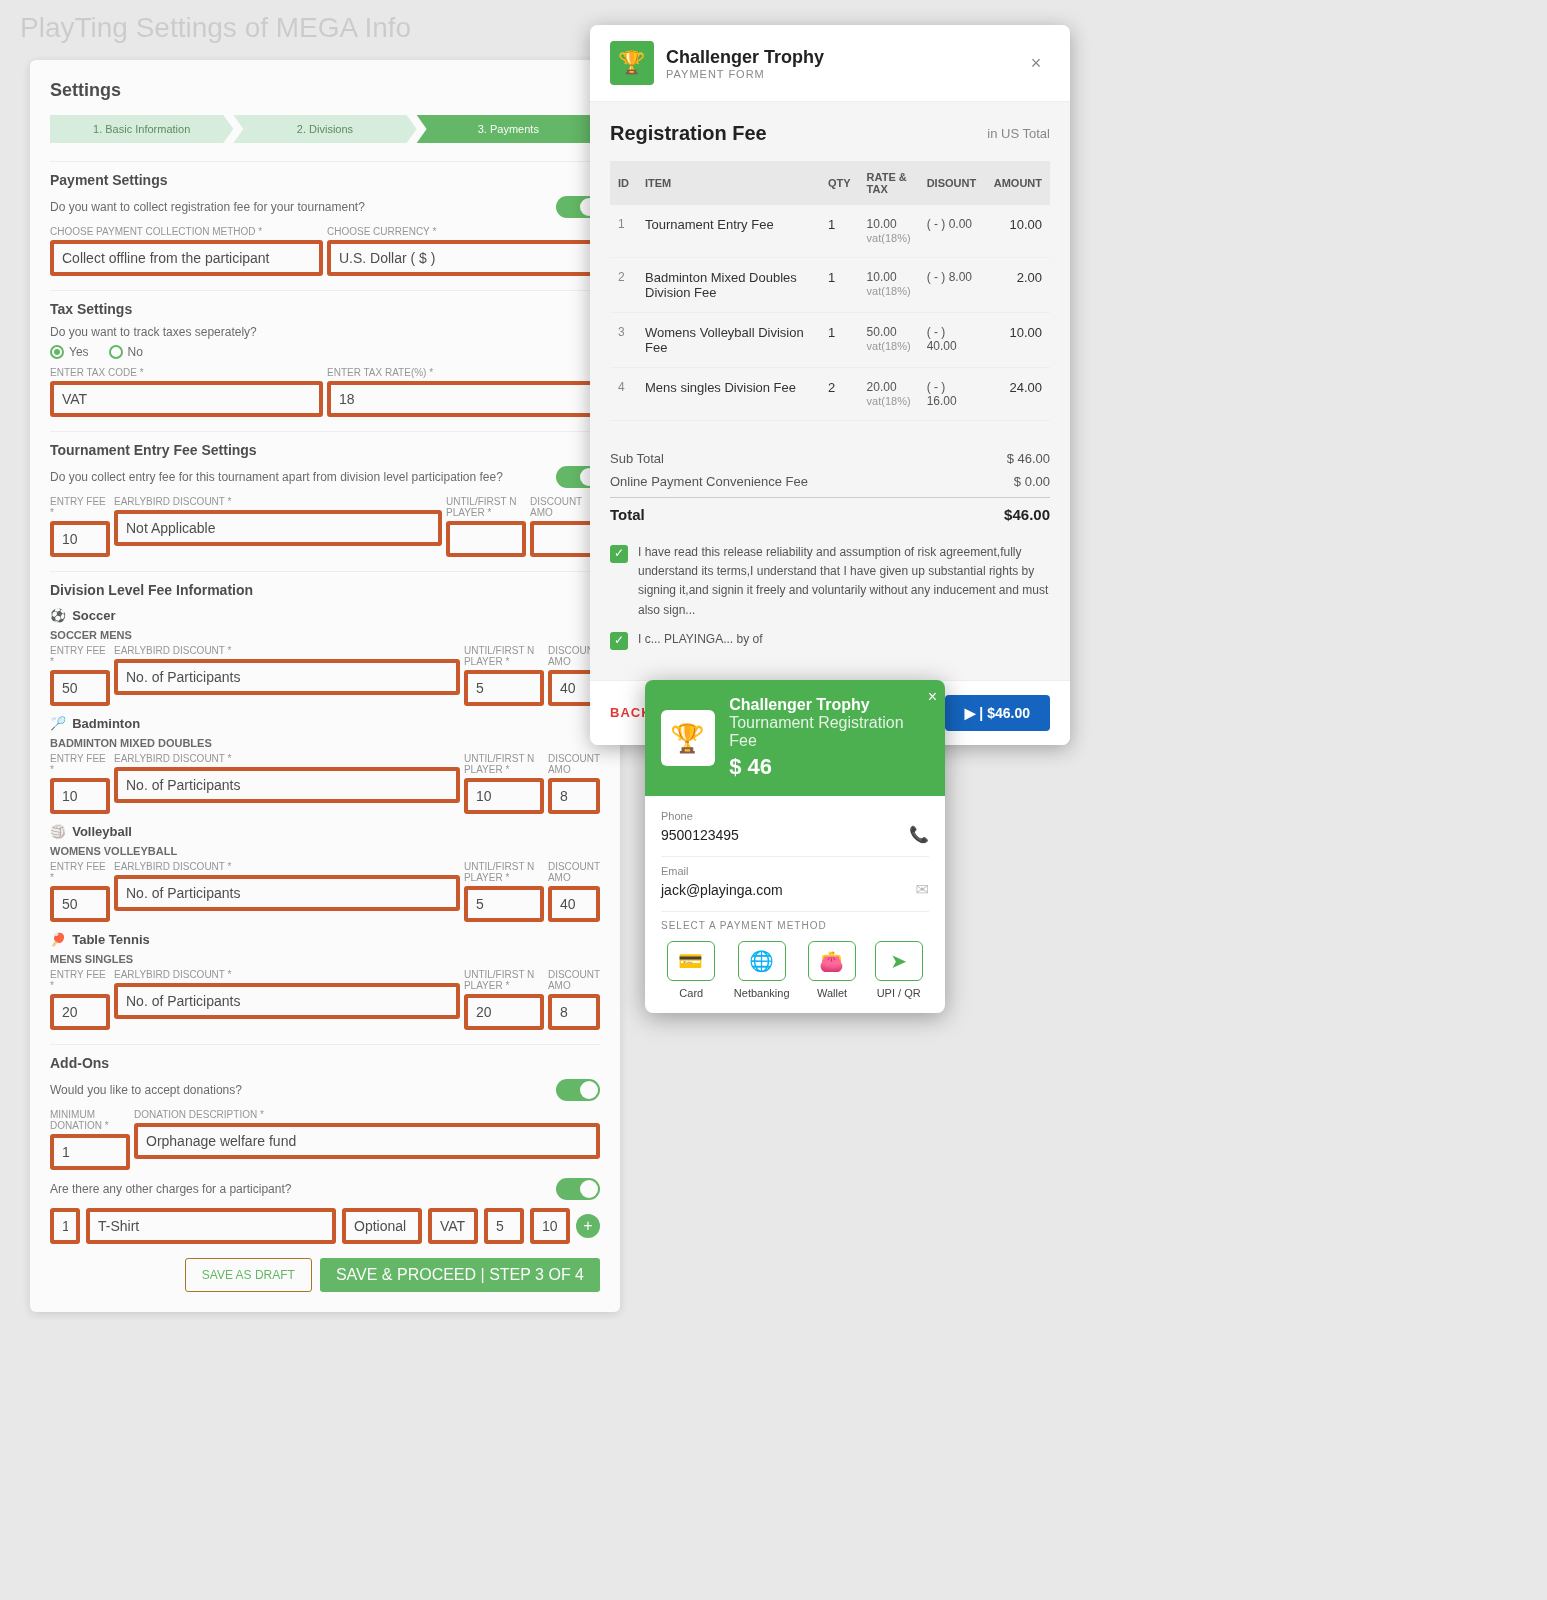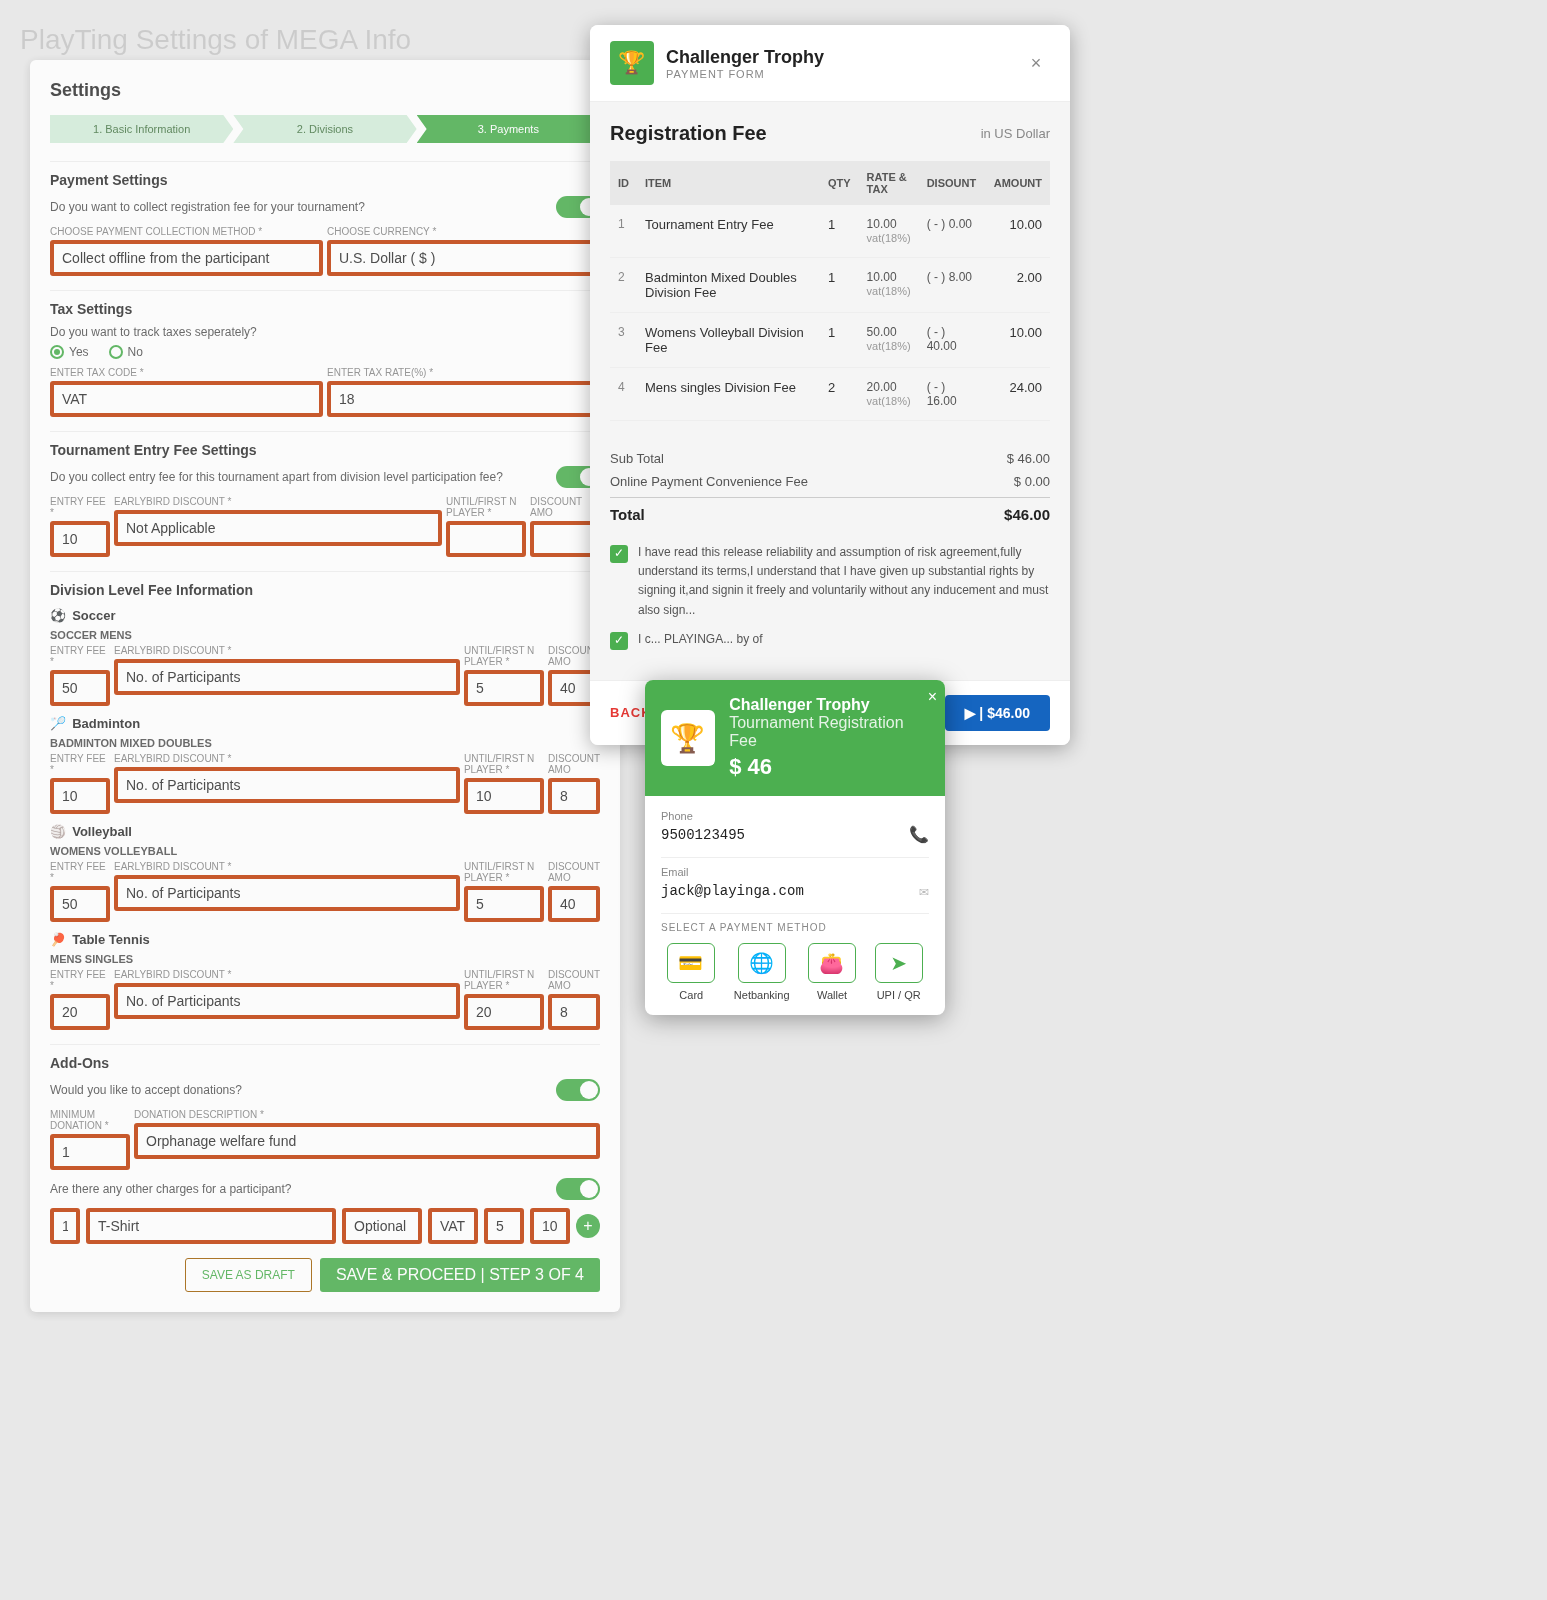--- a/index.html
+++ b/index.html
@@ -431,21 +431,20 @@
 
     .popup-body { padding: 14px 16px; }
     .popup-field-label { font-size: 11px; color: #888; margin-bottom: 3px; }
     .popup-field-value {
       font-size: 14px;
       color: #222;
       margin-bottom: 12px;
       display: flex;
       align-items: center;
       justify-content: space-between;
-      font-family: Liberation Mono, monospace;
     }
     .popup-field-icon { color: #bbb; font-size: 16px; }
 
     .popup-divider { height: 1px; background: #eee; margin: 8px 0; }
 
     .payment-method-title {
       font-size: 10px;
       color: #888;
       text-transform: uppercase;
       letter-spacing: 1px;
@@ -476,21 +475,21 @@
     }
     .pm-label { font-size: 11px; color: #444; }
 
     
     .bg-blur-text {
       position: absolute;
       top: 0;
       left: 0;
       font-size: 28px;
       color: rgba(0,0,0,0.12);
-      padding: 24px 20px;
+      padding: 12px 20px;
       pointer-events: none;
     }
   </style>
 </head>
 <body>
 
 <div class="bg-blur-text">PlayTing Settings of MEGA Info</div>
 
 <div class="settings-panel">
   <h2>Settings</h2>
@@ -729,21 +728,21 @@
         <div class="modal-title">Challenger Trophy</div>
         <div class="modal-subtitle">PAYMENT FORM</div>
       </div>
     </div>
     <button class="close-btn">×</button>
   </div>
 
   <div class="modal-body">
     <div class="reg-fee-header">
       <div class="reg-fee-title">Registration Fee</div>
-      <div class="currency-label">in US Dollar</div>
+      <div class="currency-label">in US Total</div>
     </div>
 
     <table class="fee-table">
       <thead>
         <tr>
           <th>ID</th>
           <th>ITEM</th>
           <th>QTY</th>
           <th>RATE &amp;<br>TAX</th>
           <th>DISOUNT</th>

